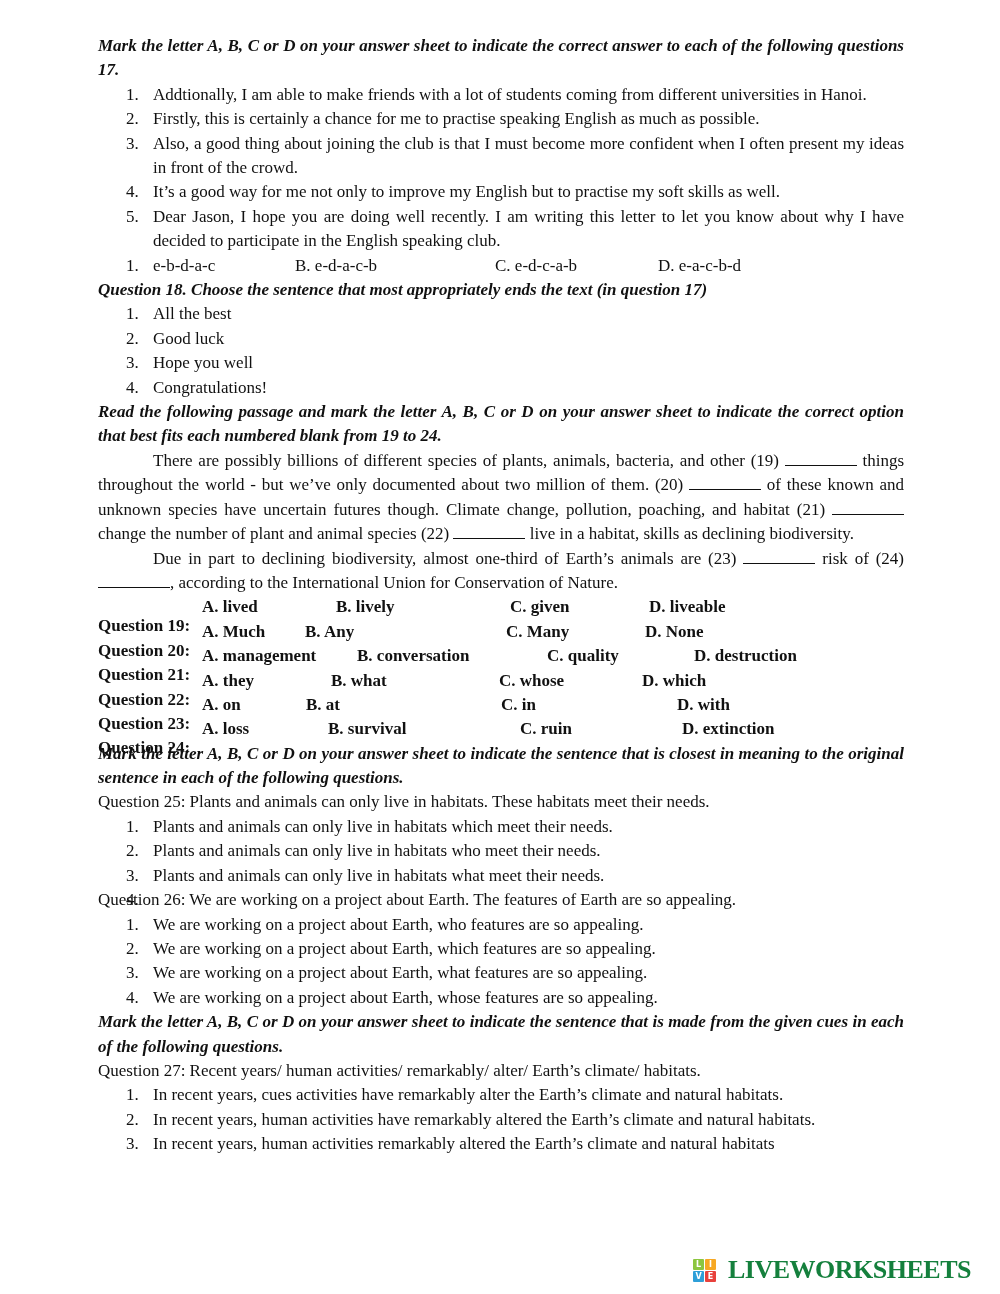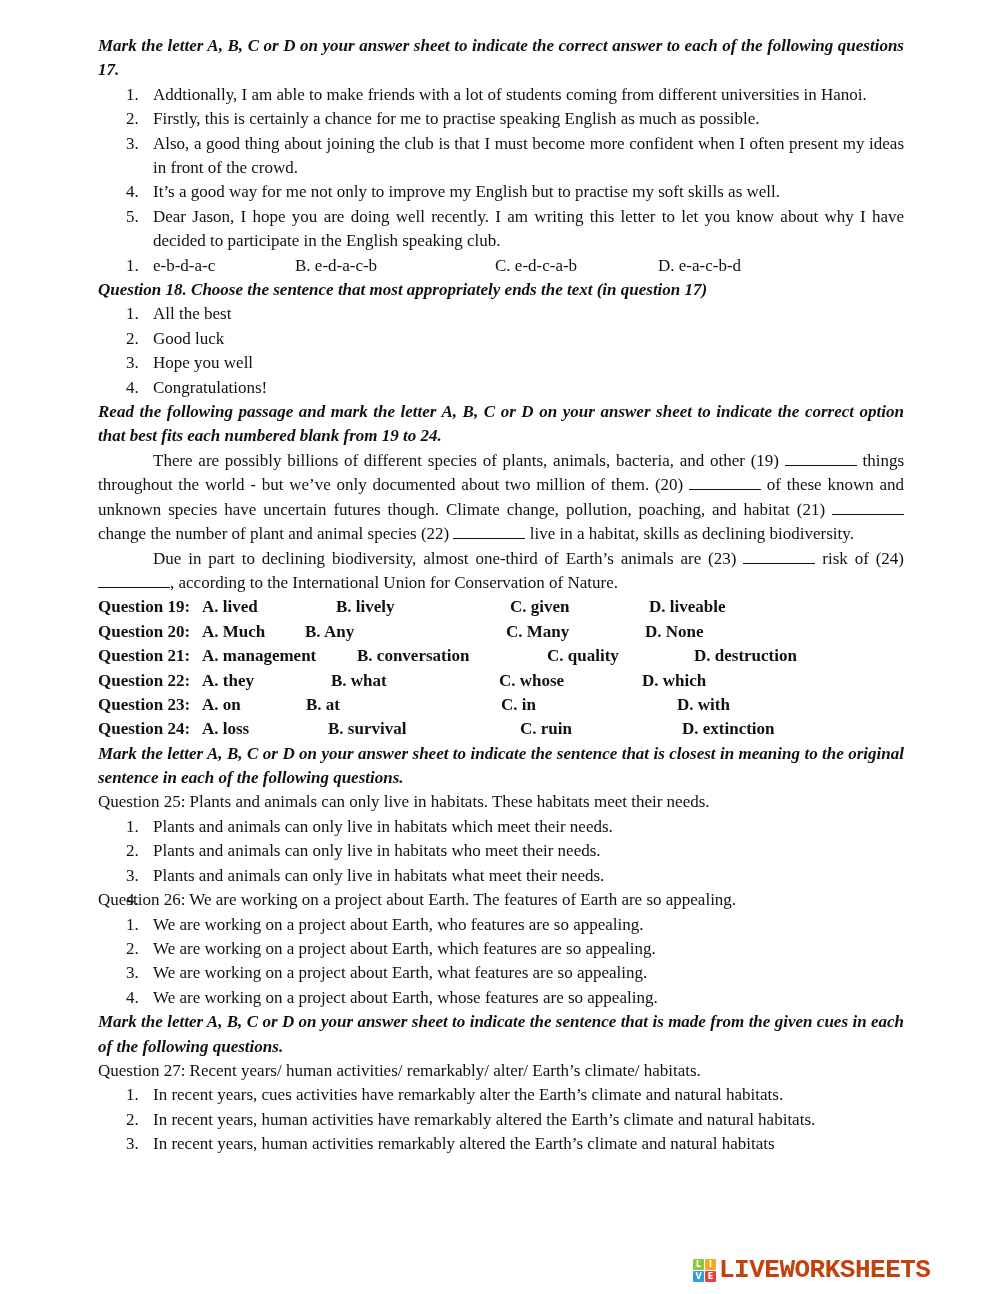--- a/index.html
+++ b/index.html
@@ -13,25 +13,25 @@
     .qhead { font-weight: normal; }
     ol.items { list-style: none; margin: 0; padding: 0; }
     ol.items li { position: relative; padding-left: 55px; text-align: justify; line-height: 24.4px; }
     ol.items li .num { position: absolute; left: 28px; top: 0; }
     .answers { position: relative; height: 24.4px; line-height: 24.4px; }
     .answers span { position: absolute; top: 0; white-space: nowrap; }
     .para { text-indent: 55px; text-align: justify; line-height: 24.4px; }
     .blank { display: inline-block; width: 72px; border-bottom: 1px solid #111; height: 14px; vertical-align: baseline; }
     .qrow { position: relative; height: 24.4px; line-height: 24.4px; }
     .qrow span { position: absolute; top: 0; white-space: nowrap; font-weight: bold; }
-    .qrow .lbl { font-weight: bold; left: 0; }
+    .qrow .lbl { font-weight: bold; left: 0; margin-top: 19px; }
     .logo { position: absolute; left: 693px; top: 1256px; height: 28px; display: flex; align-items: center; }
     .logo-grid { display: grid; grid-template-columns: 11px 11px; grid-template-rows: 11px 11px; gap: 1px; margin-right: 3px; }
     .logo-grid span { display: flex; align-items: center; justify-content: center; color: #fff; font-family: "DejaVu Sans", sans-serif; font-size: 8px; font-weight: bold; border-radius: 1px; }
-    .logo-text { font-family: Liberation Mono, monospace; font-weight: bold; font-size: 26px; color: #c2410c; letter-spacing: -0.5px; }
+    .logo-text { font-family: Liberation Serif, serif; font-weight: bold; font-size: 26px; color: #15803d; letter-spacing: -0.5px; margin-left: 9px; }
   </style>
 </head>
 <body>
 
 <div class="page">
 
   <div class="line instr">Mark the letter A, B, C or D on your answer sheet to indicate the correct answer to each of the following questions 17.</div>
   <ol class="items">
     <li><span class="num">1.</span><span>Addtionally, I am able to make friends with a lot of students coming from different universities in Hanoi.</span></li>
     <li><span class="num">2.</span><span>Firstly, this is certainly a chance for me to practise speaking English as much as possible.</span></li>

